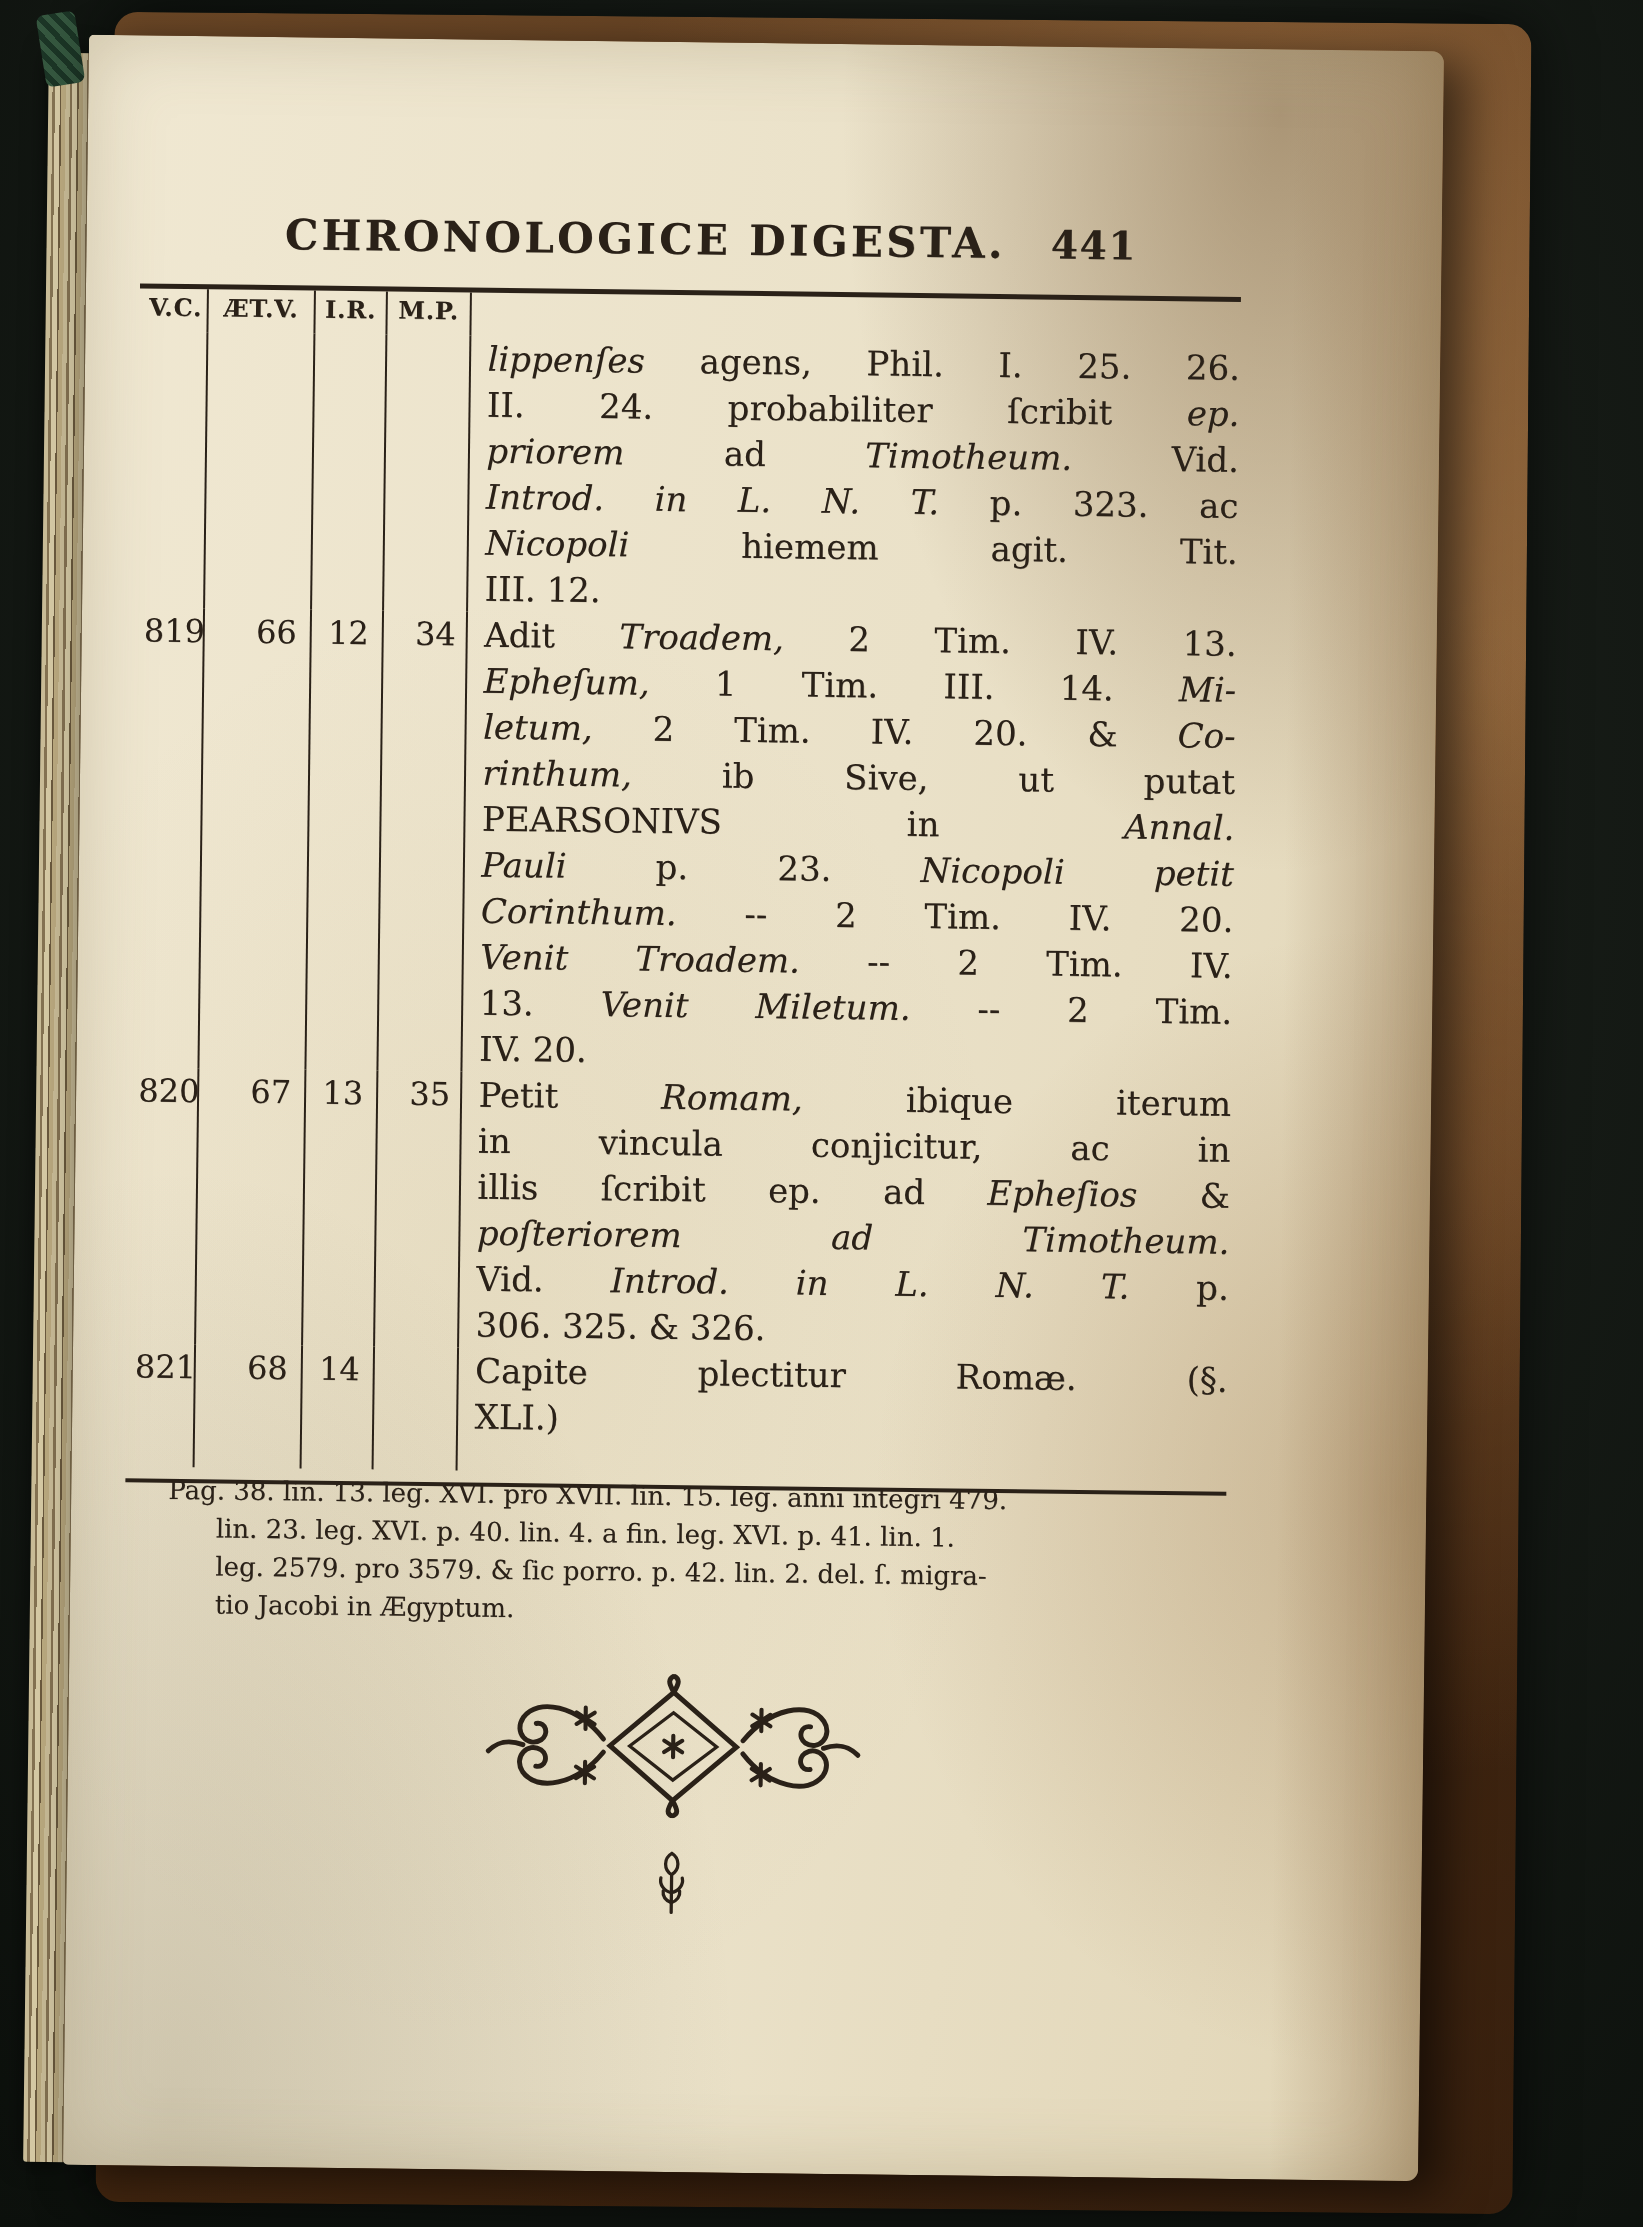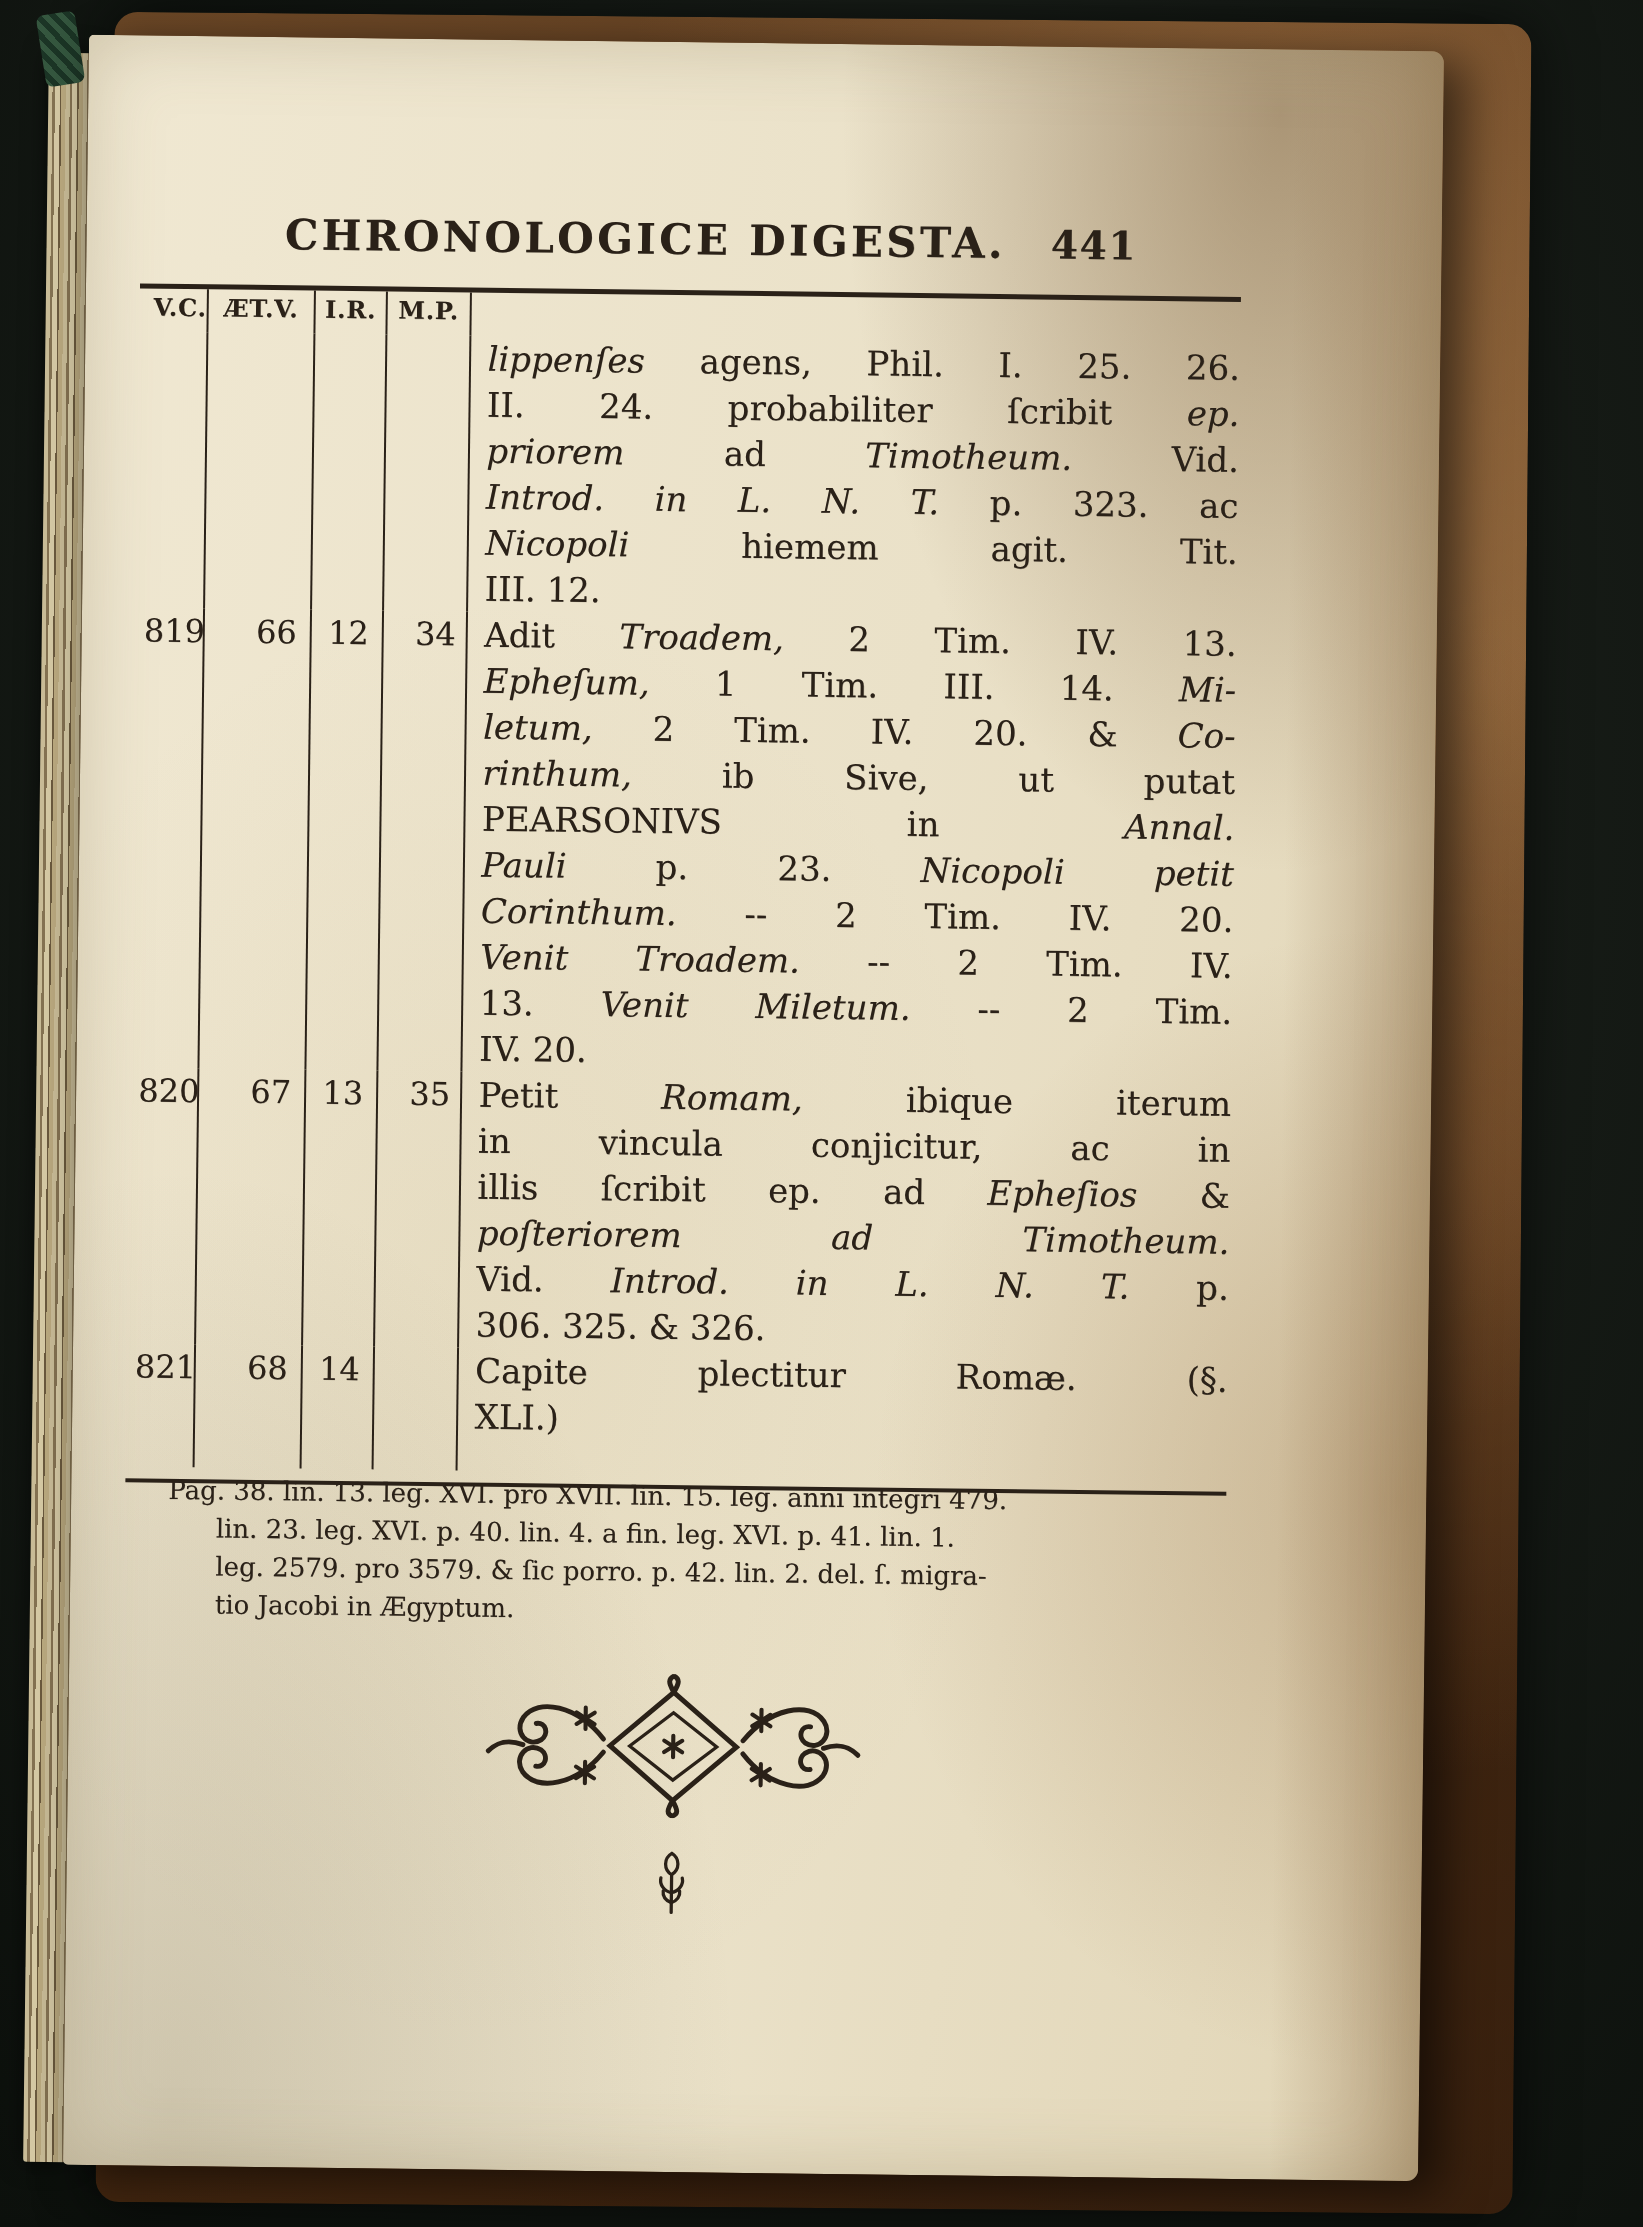--- a/index.html
+++ b/index.html
@@ -59,21 +59,21 @@
   .heading .page-num{font-size:39px;letter-spacing:1.6px;}
   .table{
     position:absolute;top:248px;left:54px;width:1101px;
     display:grid;grid-template-columns:69px 107px 72px 84px 1fr;
     border-top:5.8px solid #2a2118;border-bottom:4.1px solid #2a2118;
     padding-bottom:11.5px;
   }
   .th{
     height:39px;font-size:24px;font-weight:700;letter-spacing:0.8px;padding-top:4.1px;
   }
-  .h0{text-align:right;padding-left:5px;}
+  .h0{text-align:center;padding-left:5px;}
   .h1,.h2,.h3{text-align:center;}
   .b{border-right:2.5px solid #2a2118;}
   .cell{min-height:46px;}
   .cell.num{font-size:32px;line-height:46px;}
   .c0{text-align:left;padding-left:8.2px;}
   .c1,.c2{text-align:right;padding-right:13px;}
   .c3{text-align:right;padding-right:10px;}
   .cell.txt{padding-left:16.4px;font-size:34px;line-height:46px;}
   .line{text-align:justify;text-align-last:justify;}
   .line.end{text-align-last:left;}

